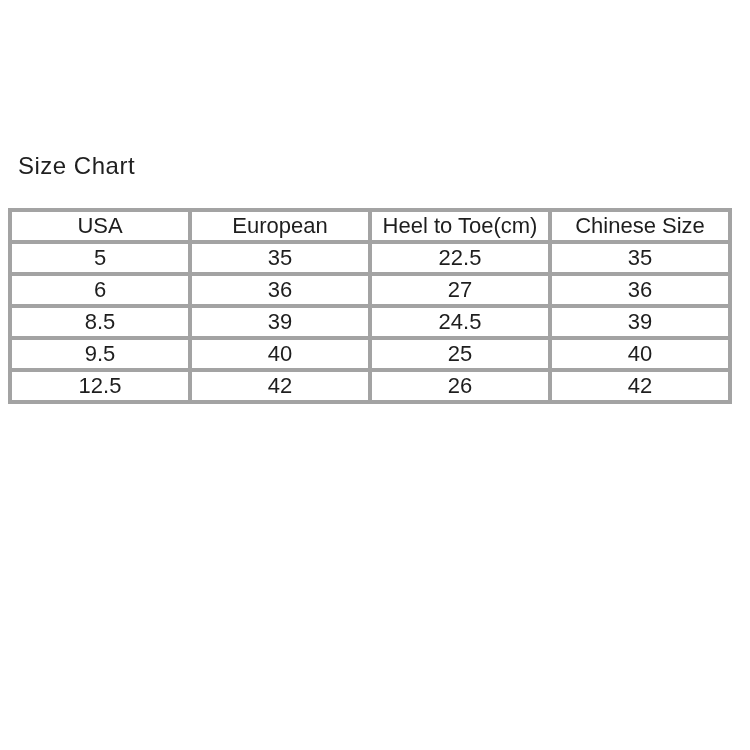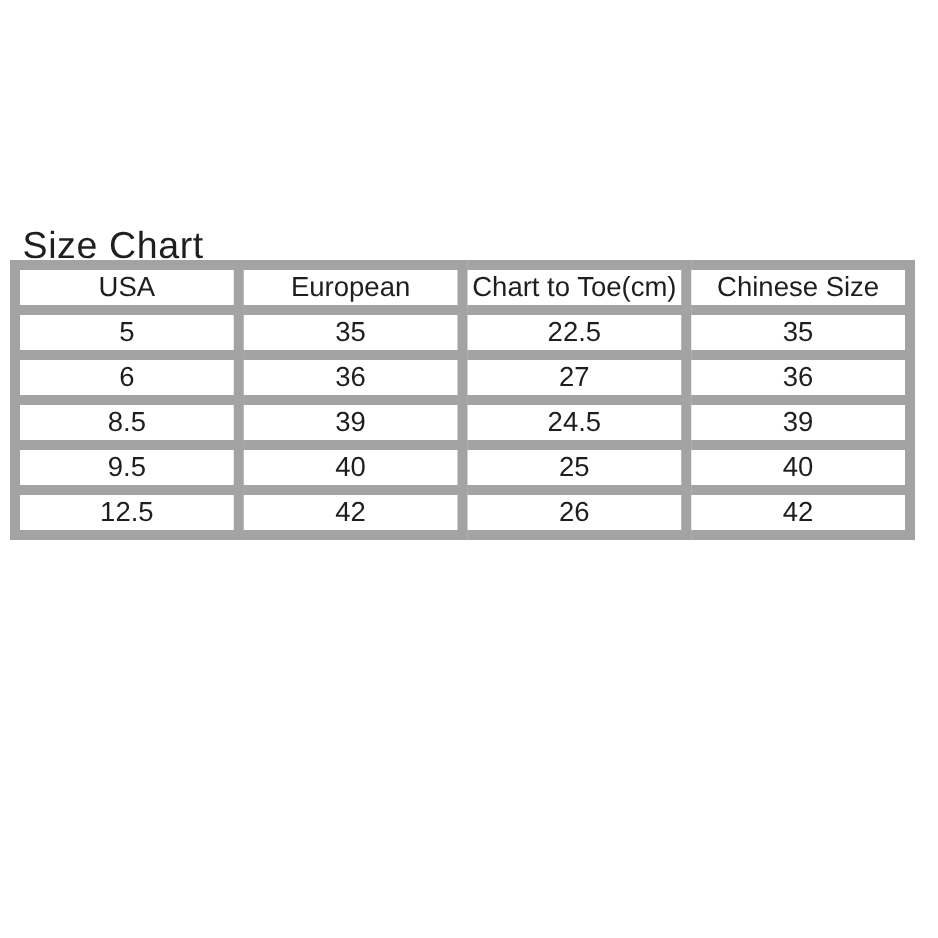--- a/index.html
+++ b/index.html
@@ -11,38 +11,38 @@
     height: 750px;
     position: relative;
     background: #ffffff;
     font-family: "Liberation Sans", sans-serif;
     color: #1e1e1e;
     overflow: hidden;
   }
   .page-title {
     position: absolute;
     left: 18px;
-    top: 180px;
-    font-size: 30px;
+    top: 152px;
+    font-size: 24px;
     font-weight: 400;
     letter-spacing: 0.5px;
     color: #1f1f1f;
     white-space: nowrap;
   }
   table.size-chart {
     position: absolute;
     left: 8px;
     top: 208px;
     width: 724px;
     border-collapse: collapse;
     table-layout: fixed;
   }
   table.size-chart th,
   table.size-chart td {
-    border: 8px solid #a3a3a3;
+    border: 4px solid #a3a3a3;
     text-align: center;
     vertical-align: middle;
     height: 28px;
     font-size: 22px;
     font-weight: 400;
     color: #1e1e1e;
     padding: 0;
     line-height: 1;
   }
   table.size-chart th {
@@ -52,21 +52,21 @@
 </head>
 <body>
 
 <div class="page-title">Size Chart</div>
 
 <table class="size-chart">
   <thead>
     <tr>
       <th>USA</th>
       <th>European</th>
-      <th>Chart to Toe(cm)</th>
+      <th>Heel to Toe(cm)</th>
       <th>Chinese Size</th>
     </tr>
   </thead>
   <tbody id="size-chart-body">
       <tr>
         <td>5</td>
         <td>35</td>
         <td>22.5</td>
         <td>35</td>
       </tr>

